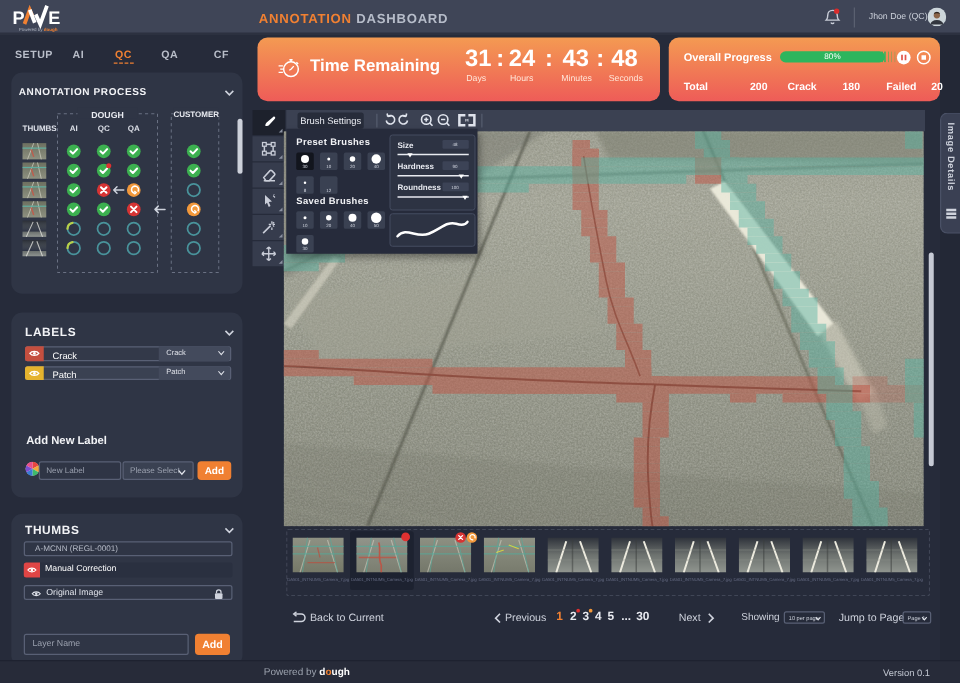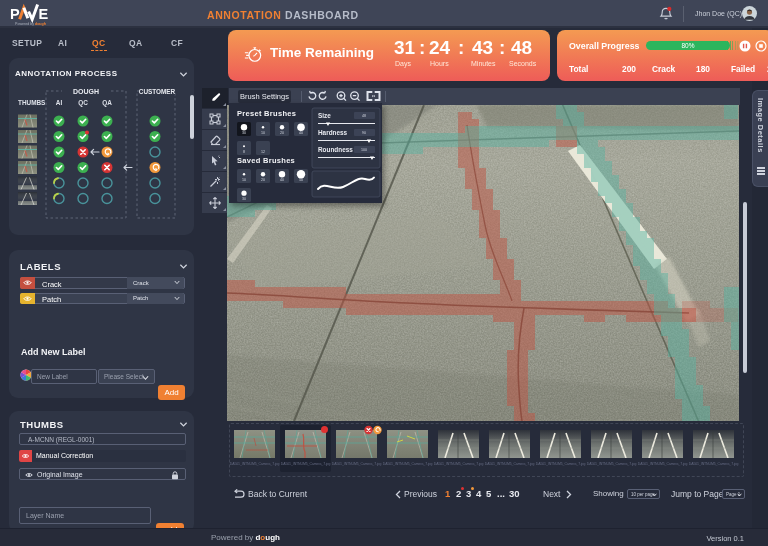--- a/index.html
+++ b/index.html
@@ -9,22 +9,22 @@
 .panel { position:absolute; left:9px; width:185px; background:#2f3545; border-radius:9px; }
 .ptitle { position:absolute; left:6px; top:11px; font-size:8px; font-weight:bold; color:#f2f3f6; letter-spacing:0.5px; }
 .chev { position:absolute; width:9px; height:9px; }
 .lrow { position:absolute; left:11px; width:165px; height:11.5px; background:#3a4152; border:1px solid #596075; border-radius:2px; }
 .leye { position:absolute; left:-1px; top:-1px; width:15px; height:11.5px; border-radius:2px 0 0 2px; }
 .lname { position:absolute; left:21px; top:1.5px; font-size:7.5px; color:#fff; }
 .ldrop { position:absolute; right:0px; top:-1px; width:57px; height:11.5px; background:#434a5c; border-radius:0 2px 2px 0; }
 .ldrop span { position:absolute; left:6px; top:2.5px; font-size:6px; color:#e0e3ea; }
 .dchev { position:absolute; right:4px; top:3px; width:6px; height:5px; }
 .inp { position:absolute; border:1px solid #596075; border-radius:2px; background:transparent; color:#9aa0ae; }
-.addbtn { position:absolute; background:#f08032; border-radius:3px; color:#fff; font-weight:normal; text-align:center;margin-top:16px; }
-.card { position:absolute; top:30px; height:51px; border-radius:8px; background:linear-gradient(180deg,#f49a52,#ee5c58);margin-left:22px; }
+.addbtn { position:absolute; background:#f08032; border-radius:3px; color:#fff; font-weight:bold; text-align:center; }
+.card { position:absolute; top:30px; height:51px; border-radius:8px; background:linear-gradient(180deg,#f49a52,#ee5c58); }
 .tcell { position:absolute; left:202px; width:26px; height:20px; display:flex; align-items:center; justify-content:center; }
 .corner { position:absolute; right:2px; bottom:2px; width:0; height:0; border-left:3px solid transparent; border-bottom:3px solid #8a90a0; }
 .topbar { position:absolute; left:229px; top:88px; width:511px; height:17px; background:#3b4152; }
 .popup { position:absolute; left:229px; top:103px; width:153px; height:100px; background:#262b3b; box-shadow:2px 3px 6px rgba(0,0,0,0.4); }
 .bph { font-size:7.5px; font-weight:bold; fill:#f2f3f6; font-family:"Liberation Sans",sans-serif; letter-spacing:0.3px; }
 .canvas { position:absolute; left:227px; top:105px; }
 .fthumb { position:absolute; top:430px; width:41px; height:28px; }
 .fthumb svg { display:block; }
 .fcap { position:absolute; top:462px; width:51px; text-align:center; font-size:3.5px; color:#636980; letter-spacing:-0.1px; }
 .pgtxt { position:absolute; top:489px; font-size:8.5px; color:#cfd3dd; }

